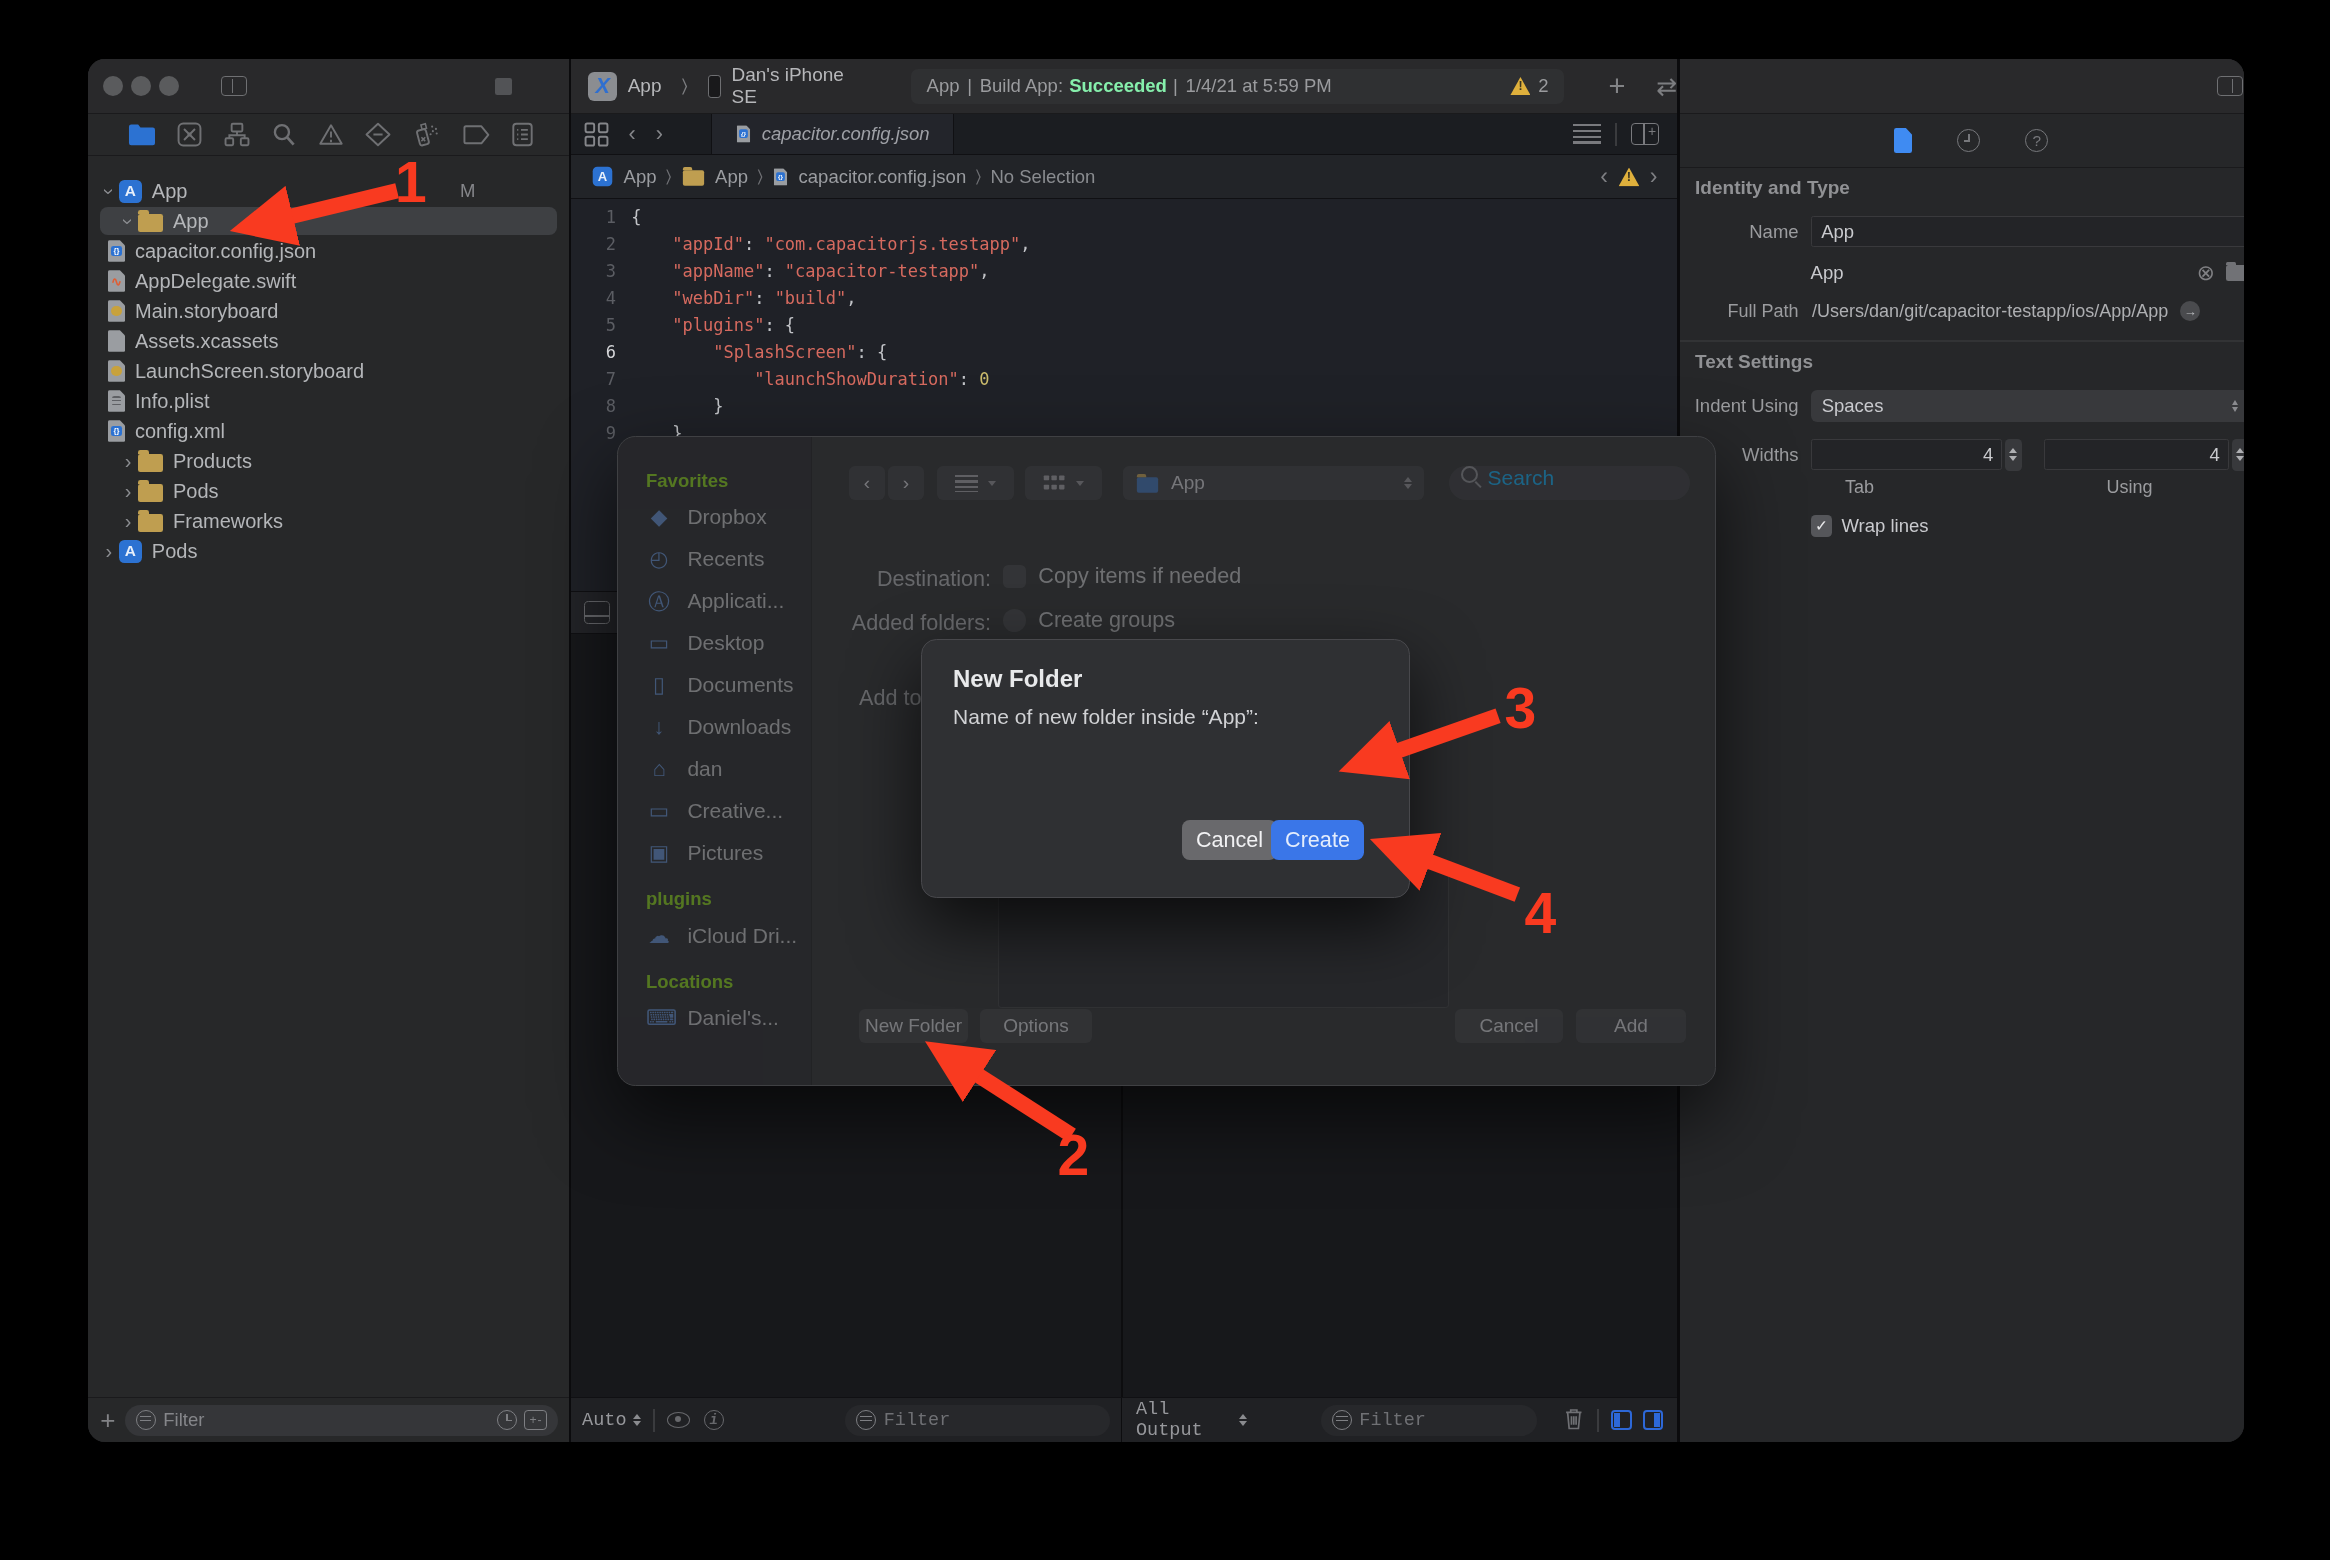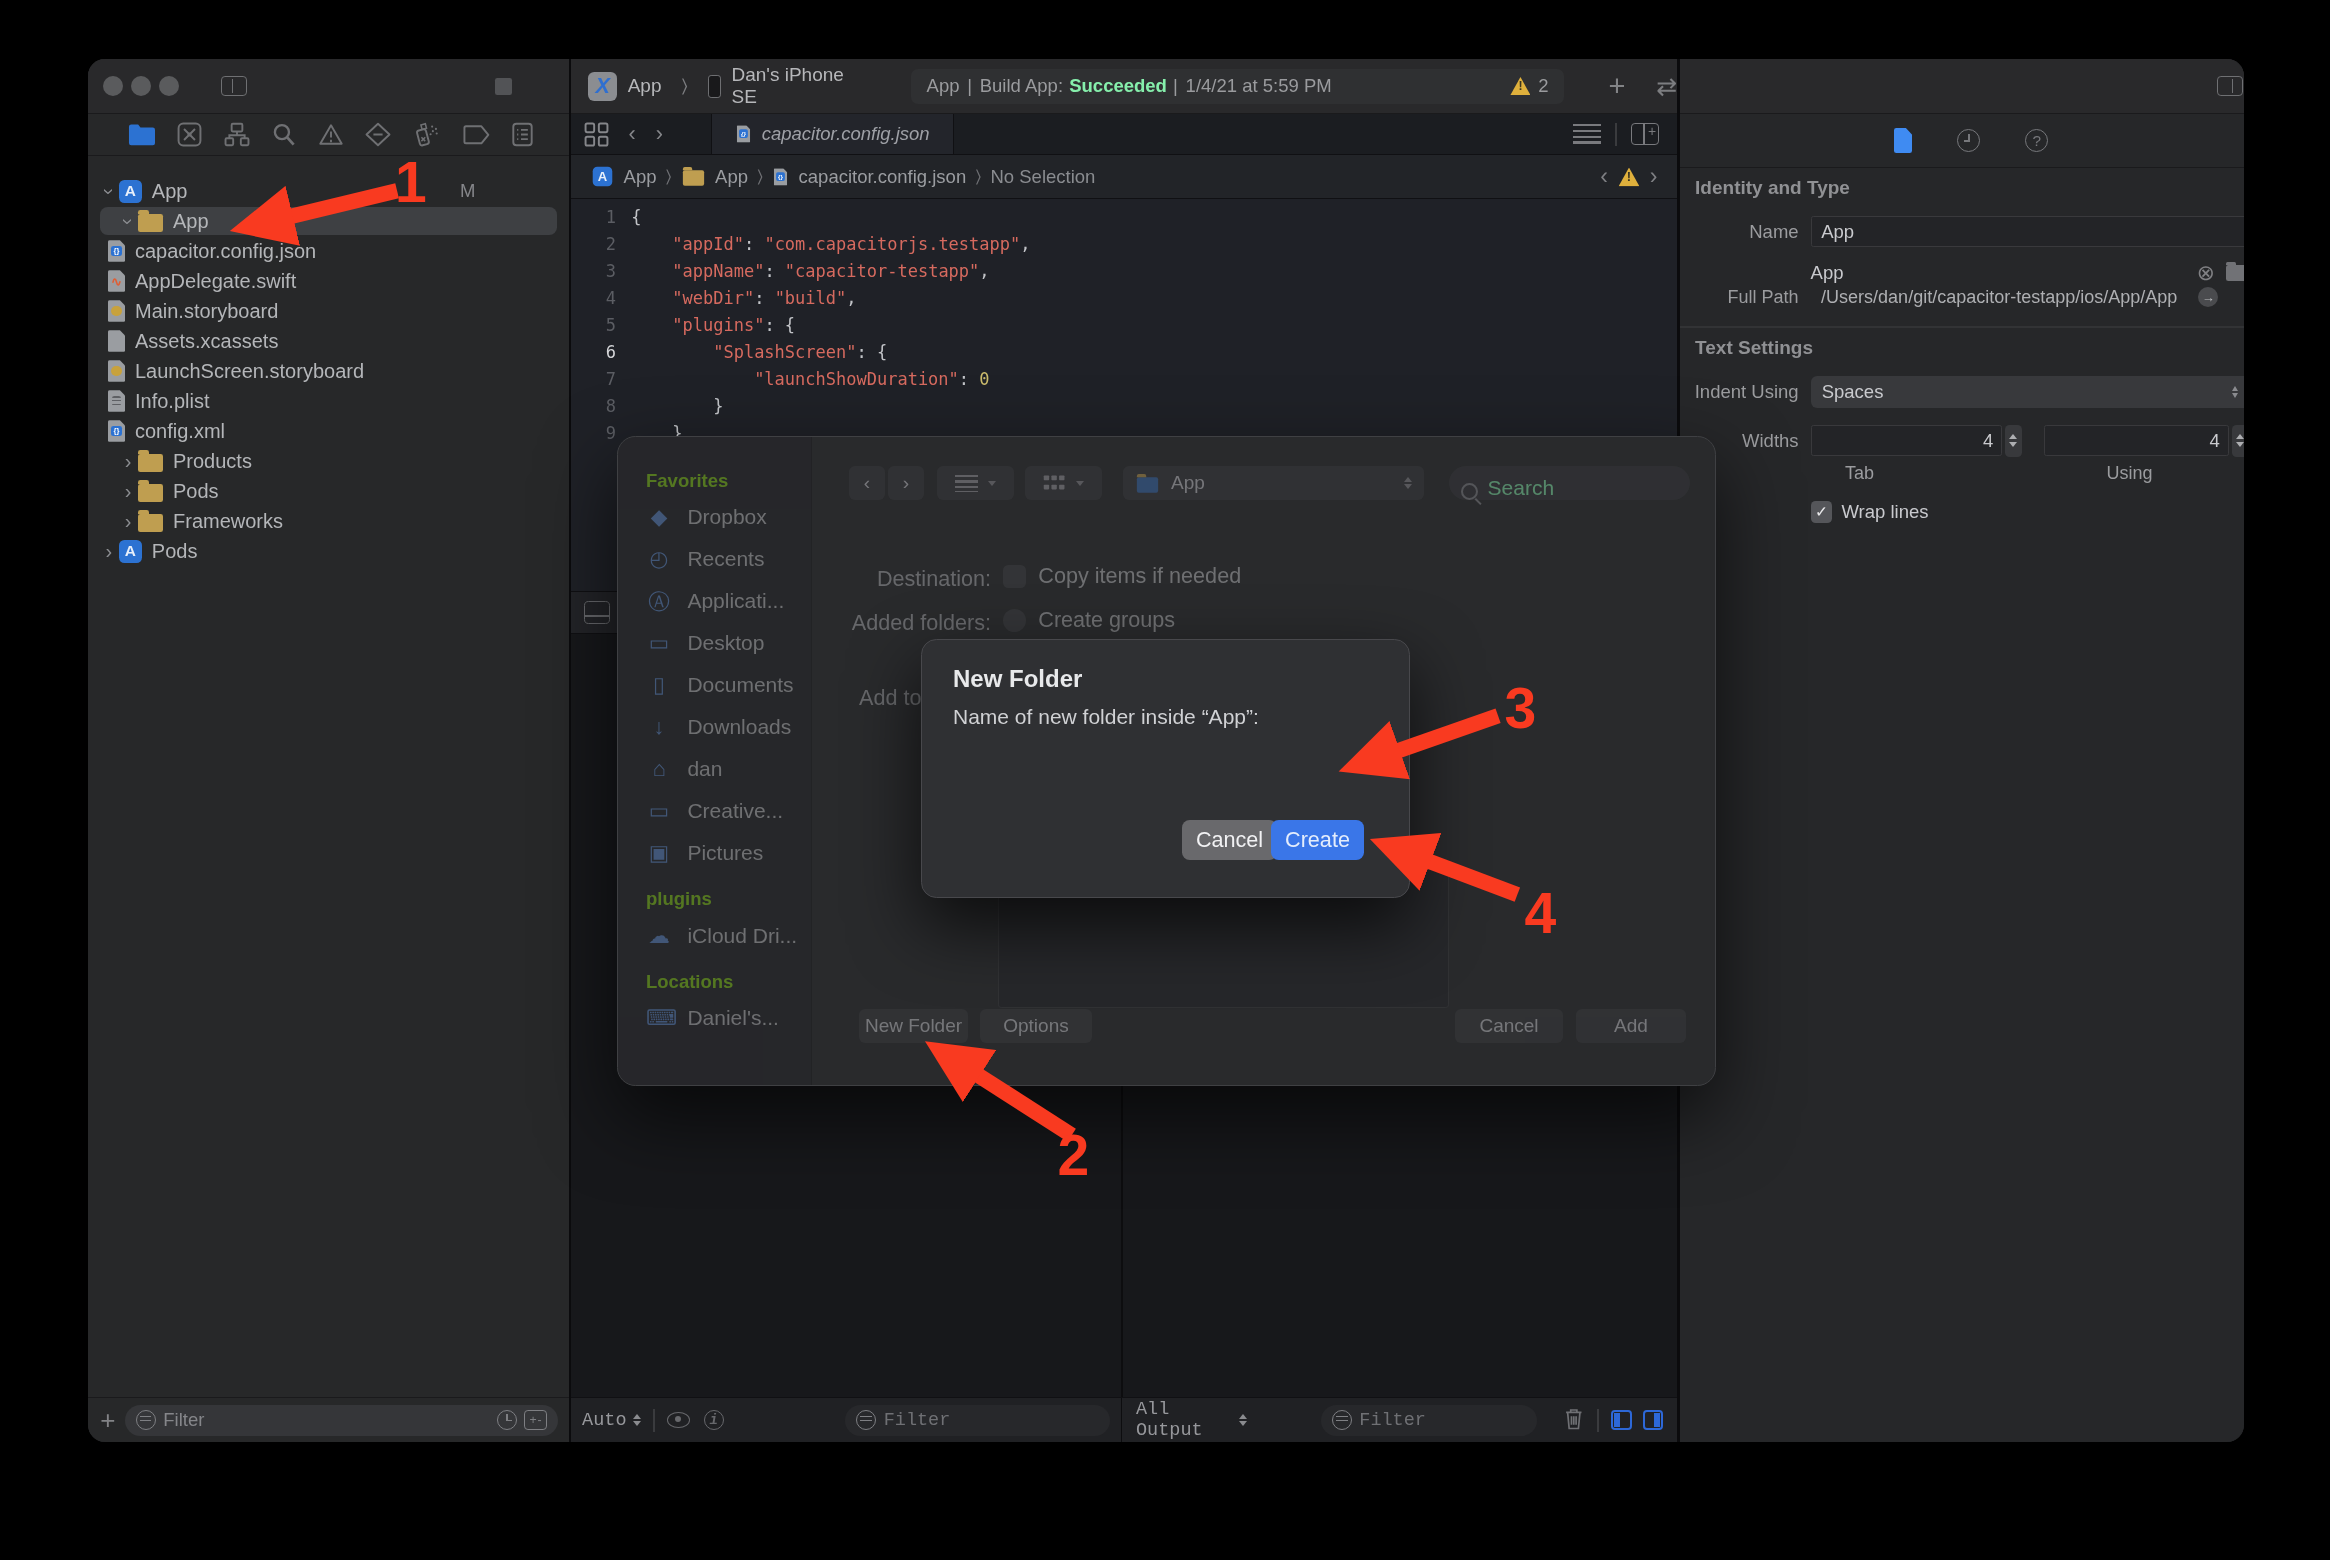--- a/index.html
+++ b/index.html
@@ -159,21 +159,21 @@
   .ifield { flex:1; height:31px; border:1.5px solid #39393c; background:#232427; border-radius:2.3px;
     display:flex; align-items:center; padding:0 9.3px; color:#c9cace; }
   .iselect { flex:1; height:32px; background:#38393c; border-radius:6.2px; display:flex; align-items:center;
     padding:0 10.8px; color:#c9cace; }
   .iselect .updn { margin-left:auto; }
   .iselect .updn i { border-left-width:3.9px; border-right-width:3.9px; }
   .ivalrow { display:flex; align-items:center; margin-top:12.3px; }
   .icx { color:#808184; font-size:21.6px; margin-right:10.8px; }
   .minifold { width:23px; height:16px; background:#717276; border-radius:2.3px; position:relative; }
   .minifold::before { content:""; position:absolute; top:-3.1px; left:0; width:10px; height:3.1px; background:#717276; border-radius:1.5px 1.5px 0 0; }
-  .fullpath { font-size:18px; color:#aeafb2; display:flex; align-items:center; gap:21px; margin-top:1px; }
+  .fullpath { font-size:18px; color:#aeafb2; display:flex; align-items:center; gap:12px; margin-top:15px; }
   .i-goarrow { width:20px; height:20px; border-radius:50%; background:#4a4b4e; color:#bdbec1; font-size:13px;
     display:flex; align-items:center; justify-content:center; flex:0 0 auto; }
   .hsep { height:1.5px; background:#323335; margin:18.5px -14px 0; }
   .wfield { height:31px; border:1.5px solid #39393c; background:#232427; border-radius:2.3px;
     display:flex; align-items:center; justify-content:flex-end; padding:0 7.7px; color:#c9cace; }
   .stepper { width:17px; height:32px; background:#38393c; border-radius:4.6px; display:flex; flex-direction:column;
     align-items:center; justify-content:center; gap:3.1px; margin-left:3.1px; flex:0 0 auto; }
   .stepper i { width:0; height:0; border-left:4.6px solid transparent; border-right:4.6px solid transparent; }
   .stepper i.u { border-bottom:5.4px solid #aeafb2; }
   .stepper i.d { border-top:5.4px solid #aeafb2; }
@@ -190,21 +190,21 @@
   .fd-sidebar { position:absolute; left:0; top:0; bottom:0; width:194px; background:#242528;
     border-right:1.5px solid #1c1c1e; padding-top:18.5px; }
   .fd-h { color:#84cc16; font-weight:bold; font-size:18.5px; margin:14px 0 4.6px 28px; }
   .fd-item { height:42px; display:flex; align-items:center; padding-left:28px; gap:15.4px;
     color:#b9babd; font-size:21px; }
   .fd-ic { color:#5b87c9; font-size:21.6px; width:26px; text-align:center; flex:0 0 auto; }
   .fd-btn { position:absolute; height:34px; background:#3a3b3e; border-radius:6.2px; display:flex;
     align-items:center; justify-content:center; color:#c9cace; font-size:19px; }
   .fd-ddchev { margin-left:10.8px; display:inline-flex; }
   .fd-search { position:absolute; height:34px; background:#37383b; border-radius:17px; display:flex;
-    align-items:flex-end; padding:0 12.3px; gap:9.3px; color:#86efac; font-size:21px; }
+    align-items:flex-start; padding:0 12.3px; gap:9.3px; color:#0ea5e9; font-size:21px; }
   .i-mag { width:17px; height:17px; border:2.3px solid #85868a; border-radius:50%; position:relative; flex:0 0 auto;}
   .i-mag::after { content:""; position:absolute; left:13px; top:13px; width:7.7px; height:2.3px;
     background:#85868a; transform:rotate(45deg); transform-origin:0 0; }
   .fd-label { position:absolute; color:#a9aaae; font-size:21.6px; text-align:right; }
   .fd-opt { position:absolute; color:#b9babd; font-size:21.6px; display:flex; align-items:center; gap:12.3px; }
   .fd-cb { width:23px; height:23px; border-radius:5.4px; background:#3f4043; flex:0 0 auto; }
   .fd-rb { width:23px; height:23px; border-radius:50%; background:#3f4043; flex:0 0 auto; }
   .fd-targets { position:absolute; left:380px; top:432px; width:451px; height:139px;
     border:1.5px solid #3a3b3e; background:#242528; border-radius:3.1px; }
 

